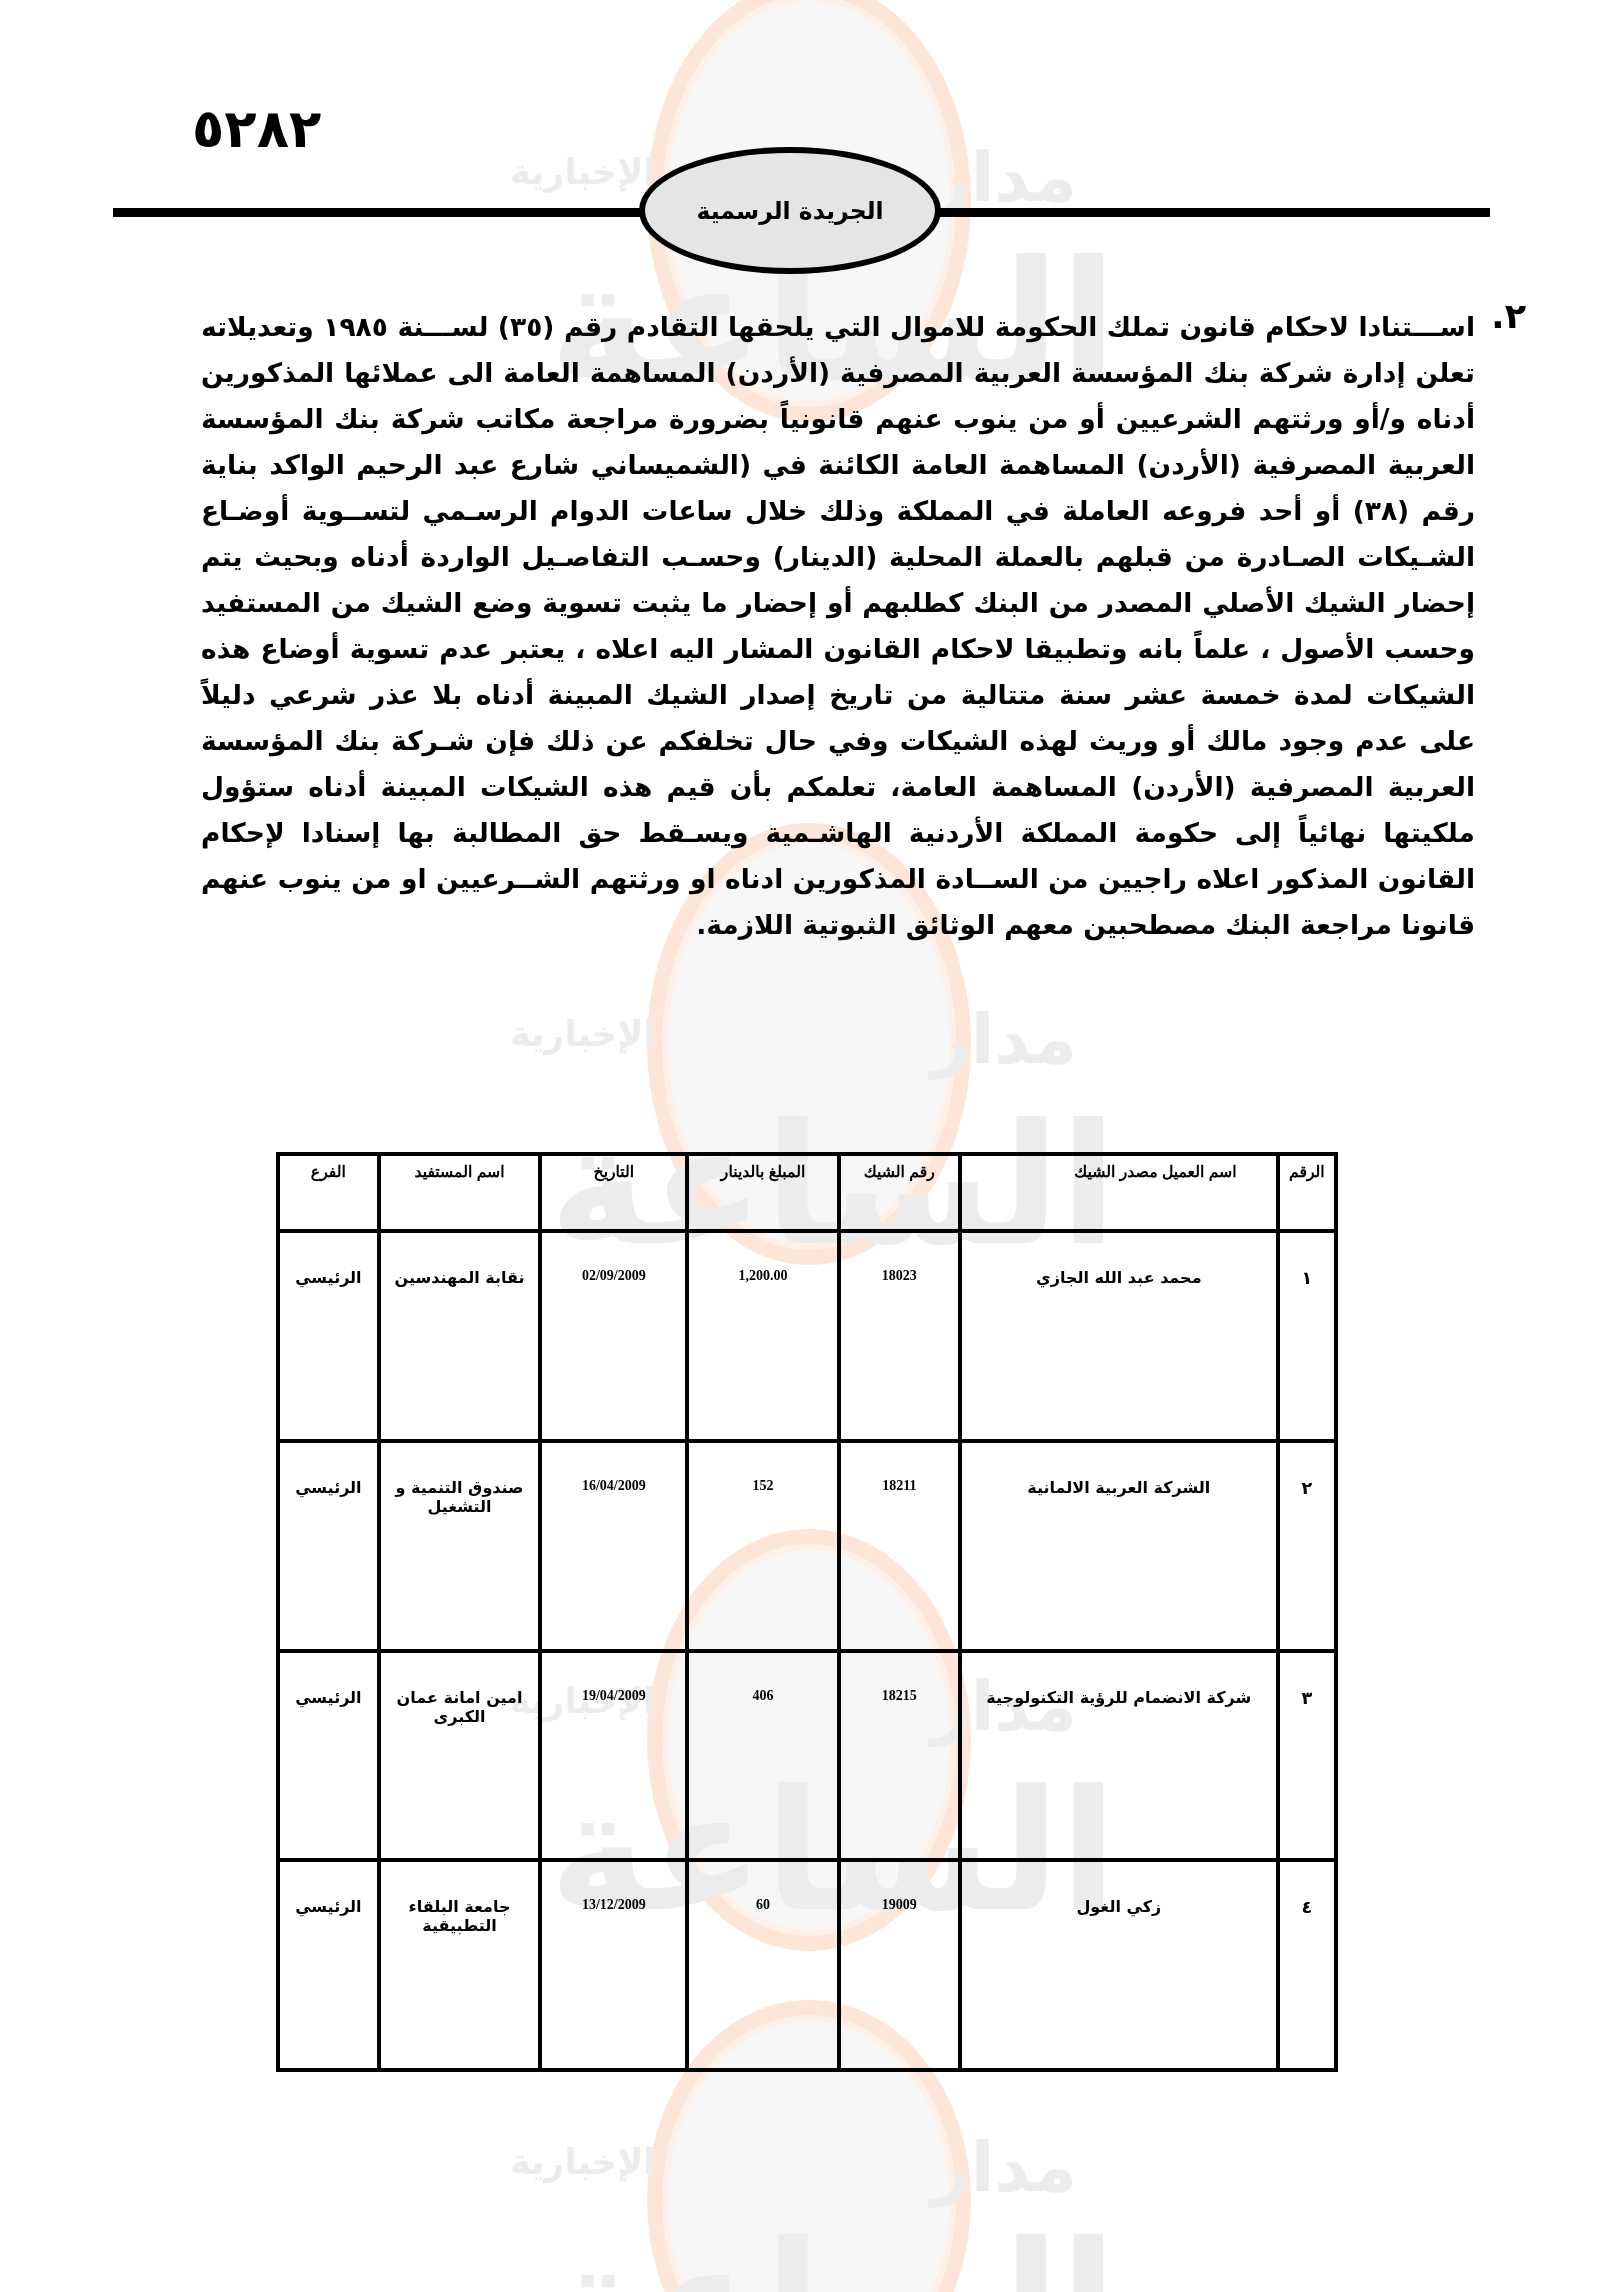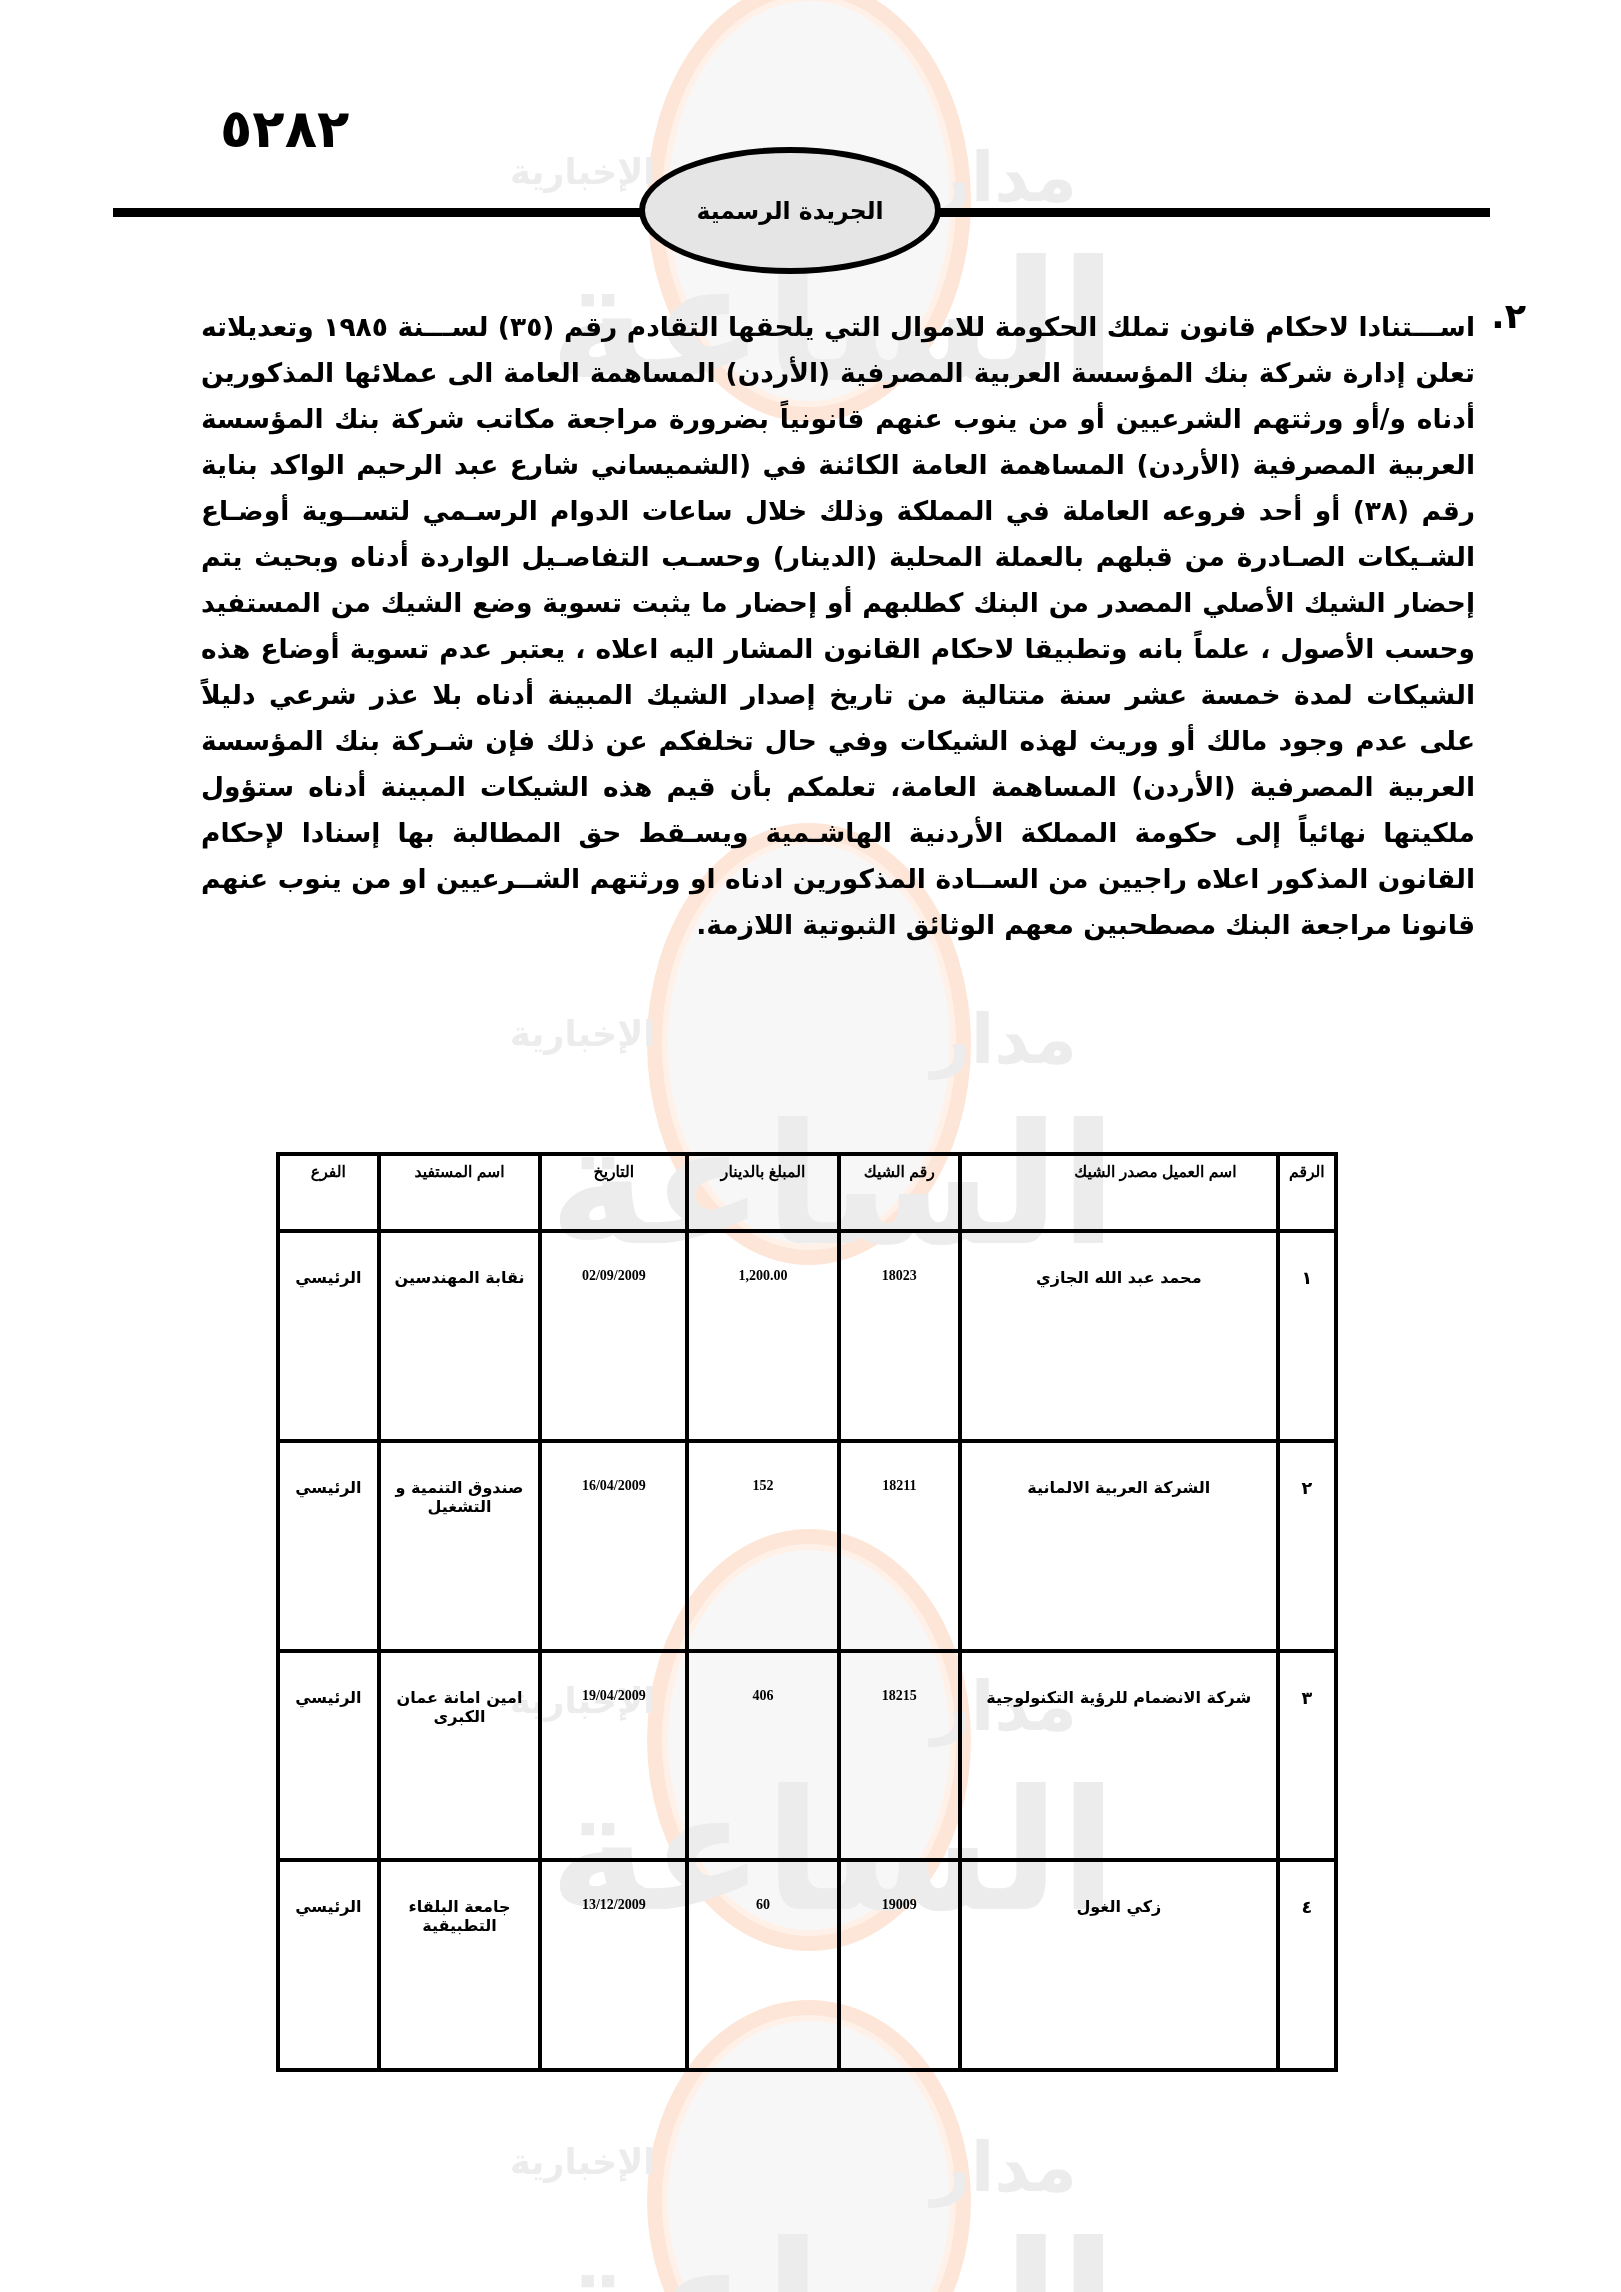--- a/index.html
+++ b/index.html
@@ -9,21 +9,21 @@
   
   .wm { position: absolute; pointer-events: none; }
   .wm .clock { position: absolute; border-radius: 50%;
                background: #f7f7f7; border: 15.7px solid #fde6d8;
                box-shadow: 0 0 0 5.9px #fff1e8 inset; }
   .wm .big { position: absolute; color: #ececec; font-family: "DejaVu Sans", sans-serif;
              font-weight: bold; }
 
   
   .page-number { position: absolute; left: 192px; top: 98px; font-size: 53px; font-weight: bold;
-                 letter-spacing: 3.9px; font-family: "DejaVu Sans", sans-serif; margin-left: 28px; }
+                 letter-spacing: 3.9px; font-family: "DejaVu Sans", sans-serif; }
   .header-rule { position: absolute; left: 113px; top: 208px; width: 1377px; height: 8.8px; background: #000; }
   .header-oval { position: absolute; left: 639px; top: 147px; width: 302px; height: 127px;
                  border: 6.9px solid #000; border-radius: 50%; background: #e5e5e5;
                  display: flex; align-items: center; justify-content: center; box-sizing: border-box; }
   .header-oval span { font-size: 23.5px; font-weight: bold; }
 
   
   .item { position: absolute; left: 191px; top: 294px; width: 1294px; direction: rtl; }
   .item-num { position: absolute; right: -41px; top: 2px; font-size: 35px; font-weight: bold; }
   .item-text { font-size: 26.5px; font-weight: bold; line-height: 46px; text-align: justify;

